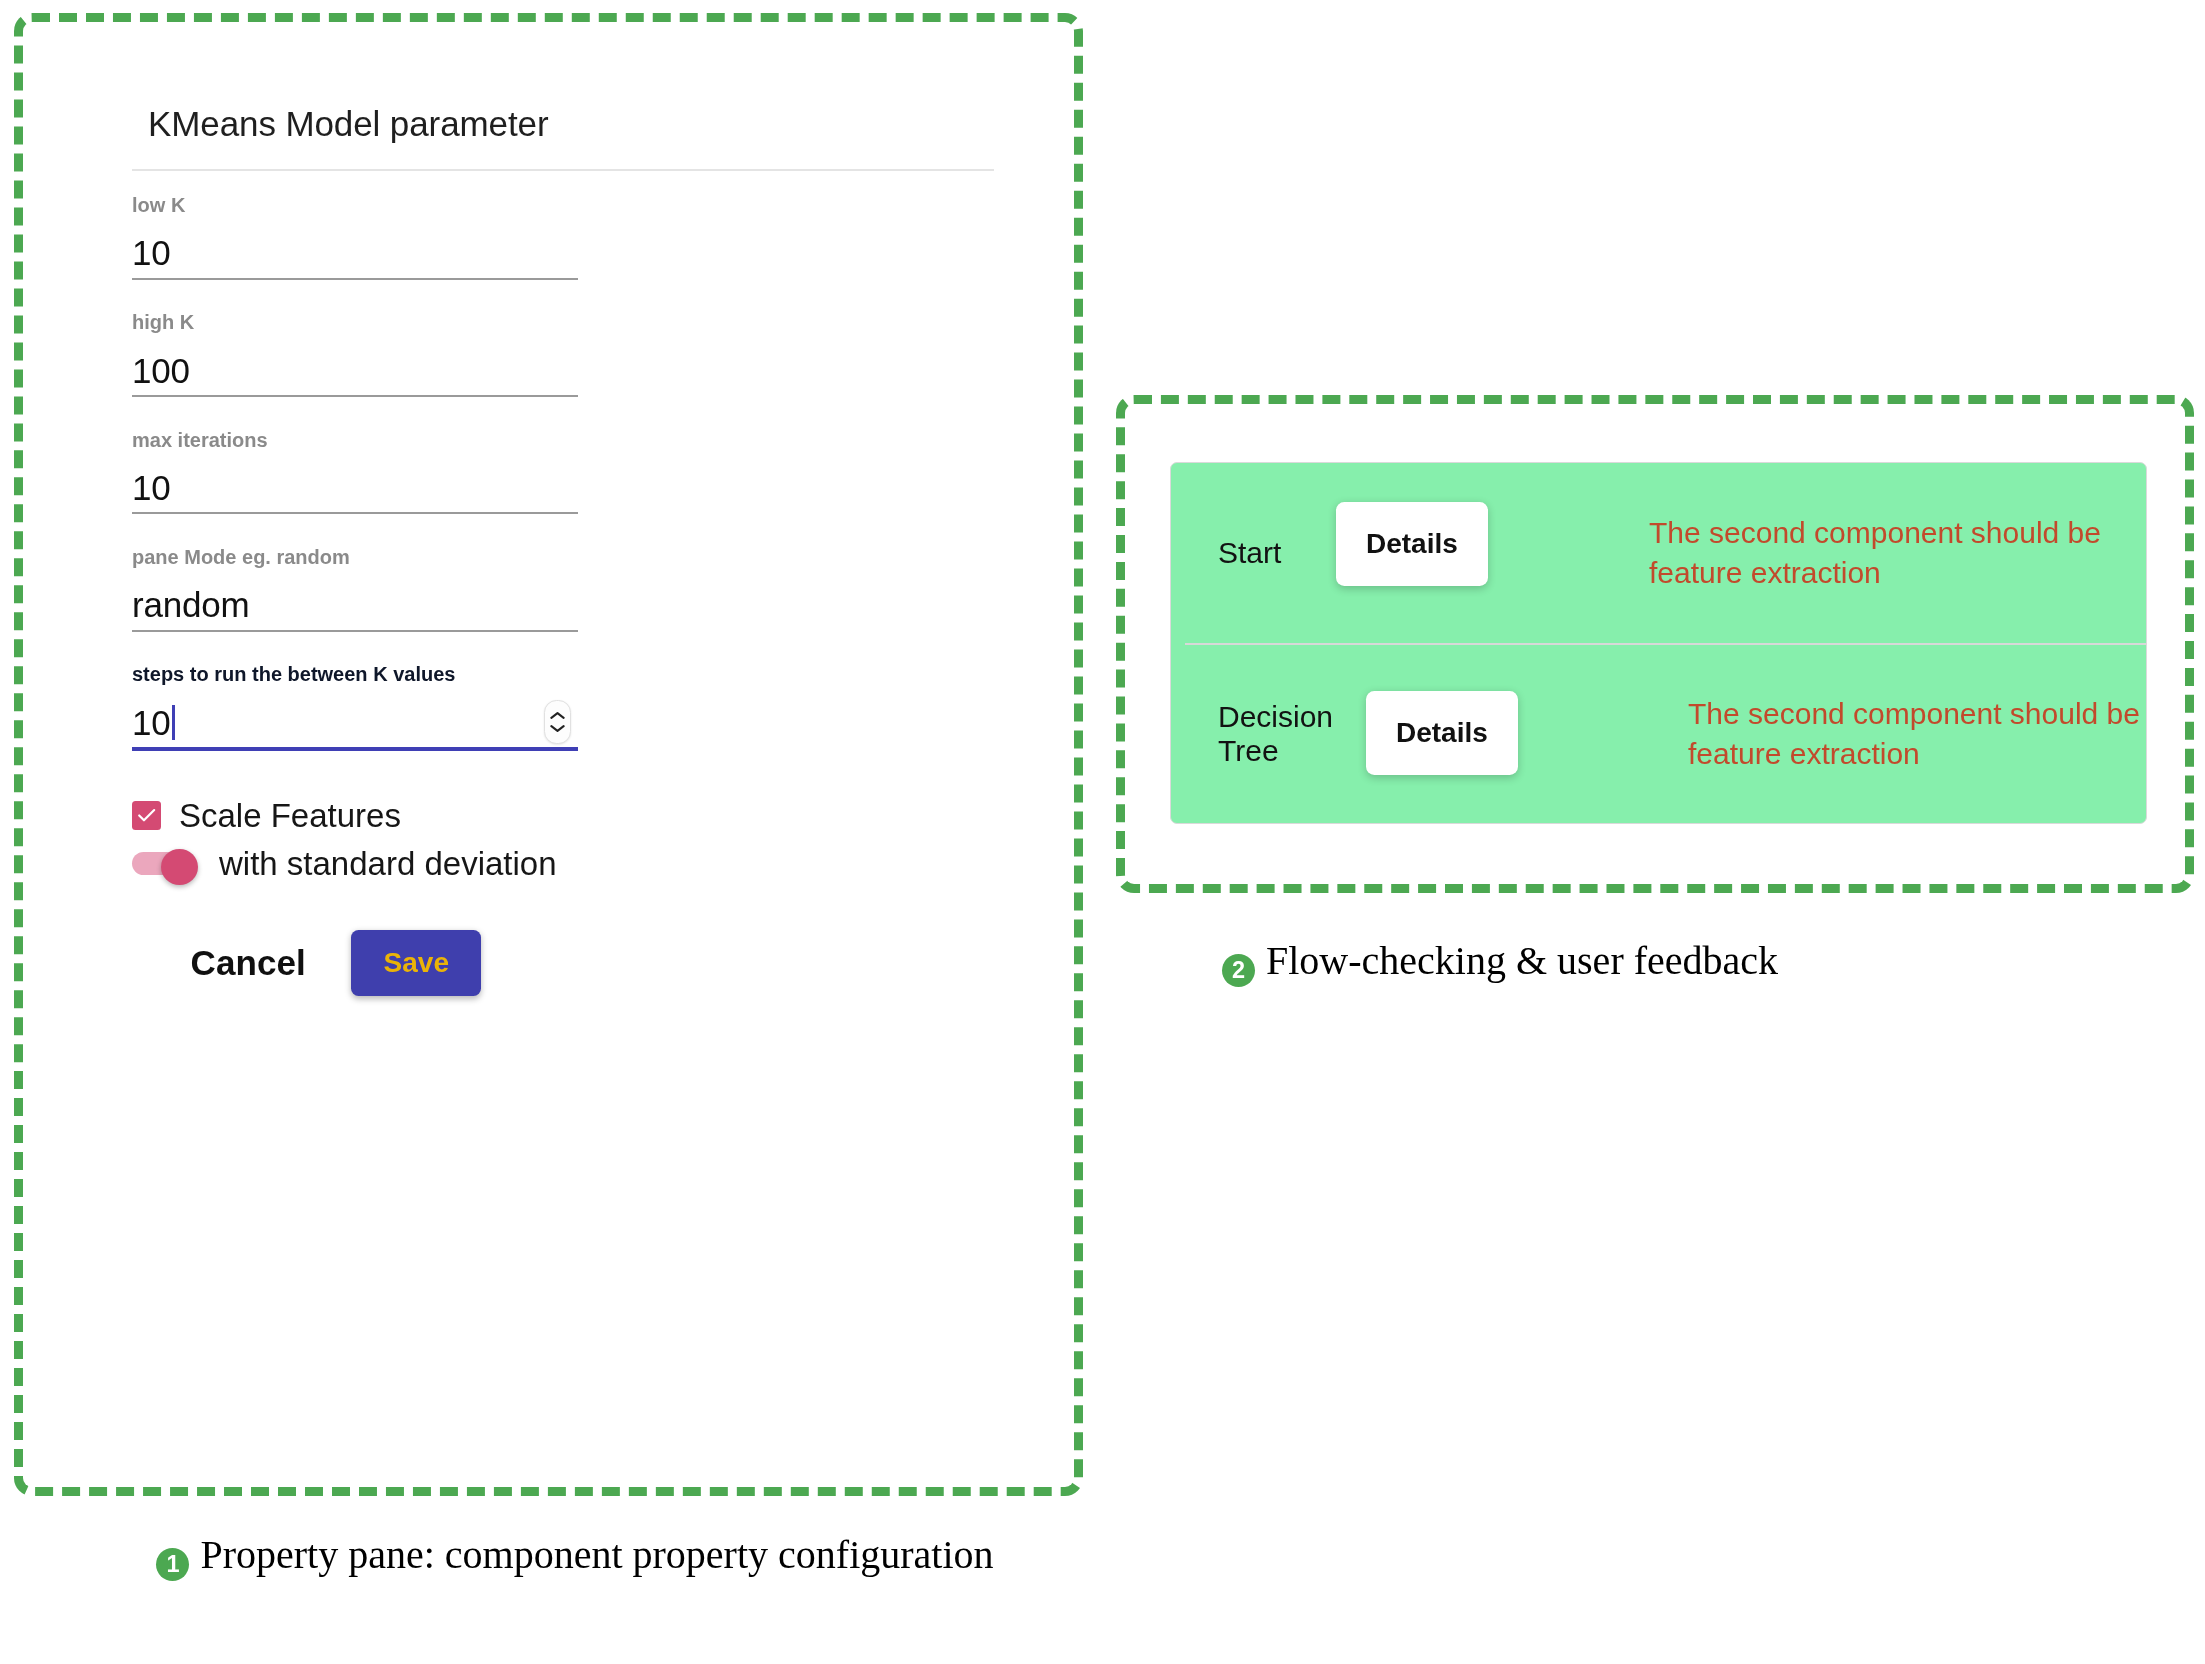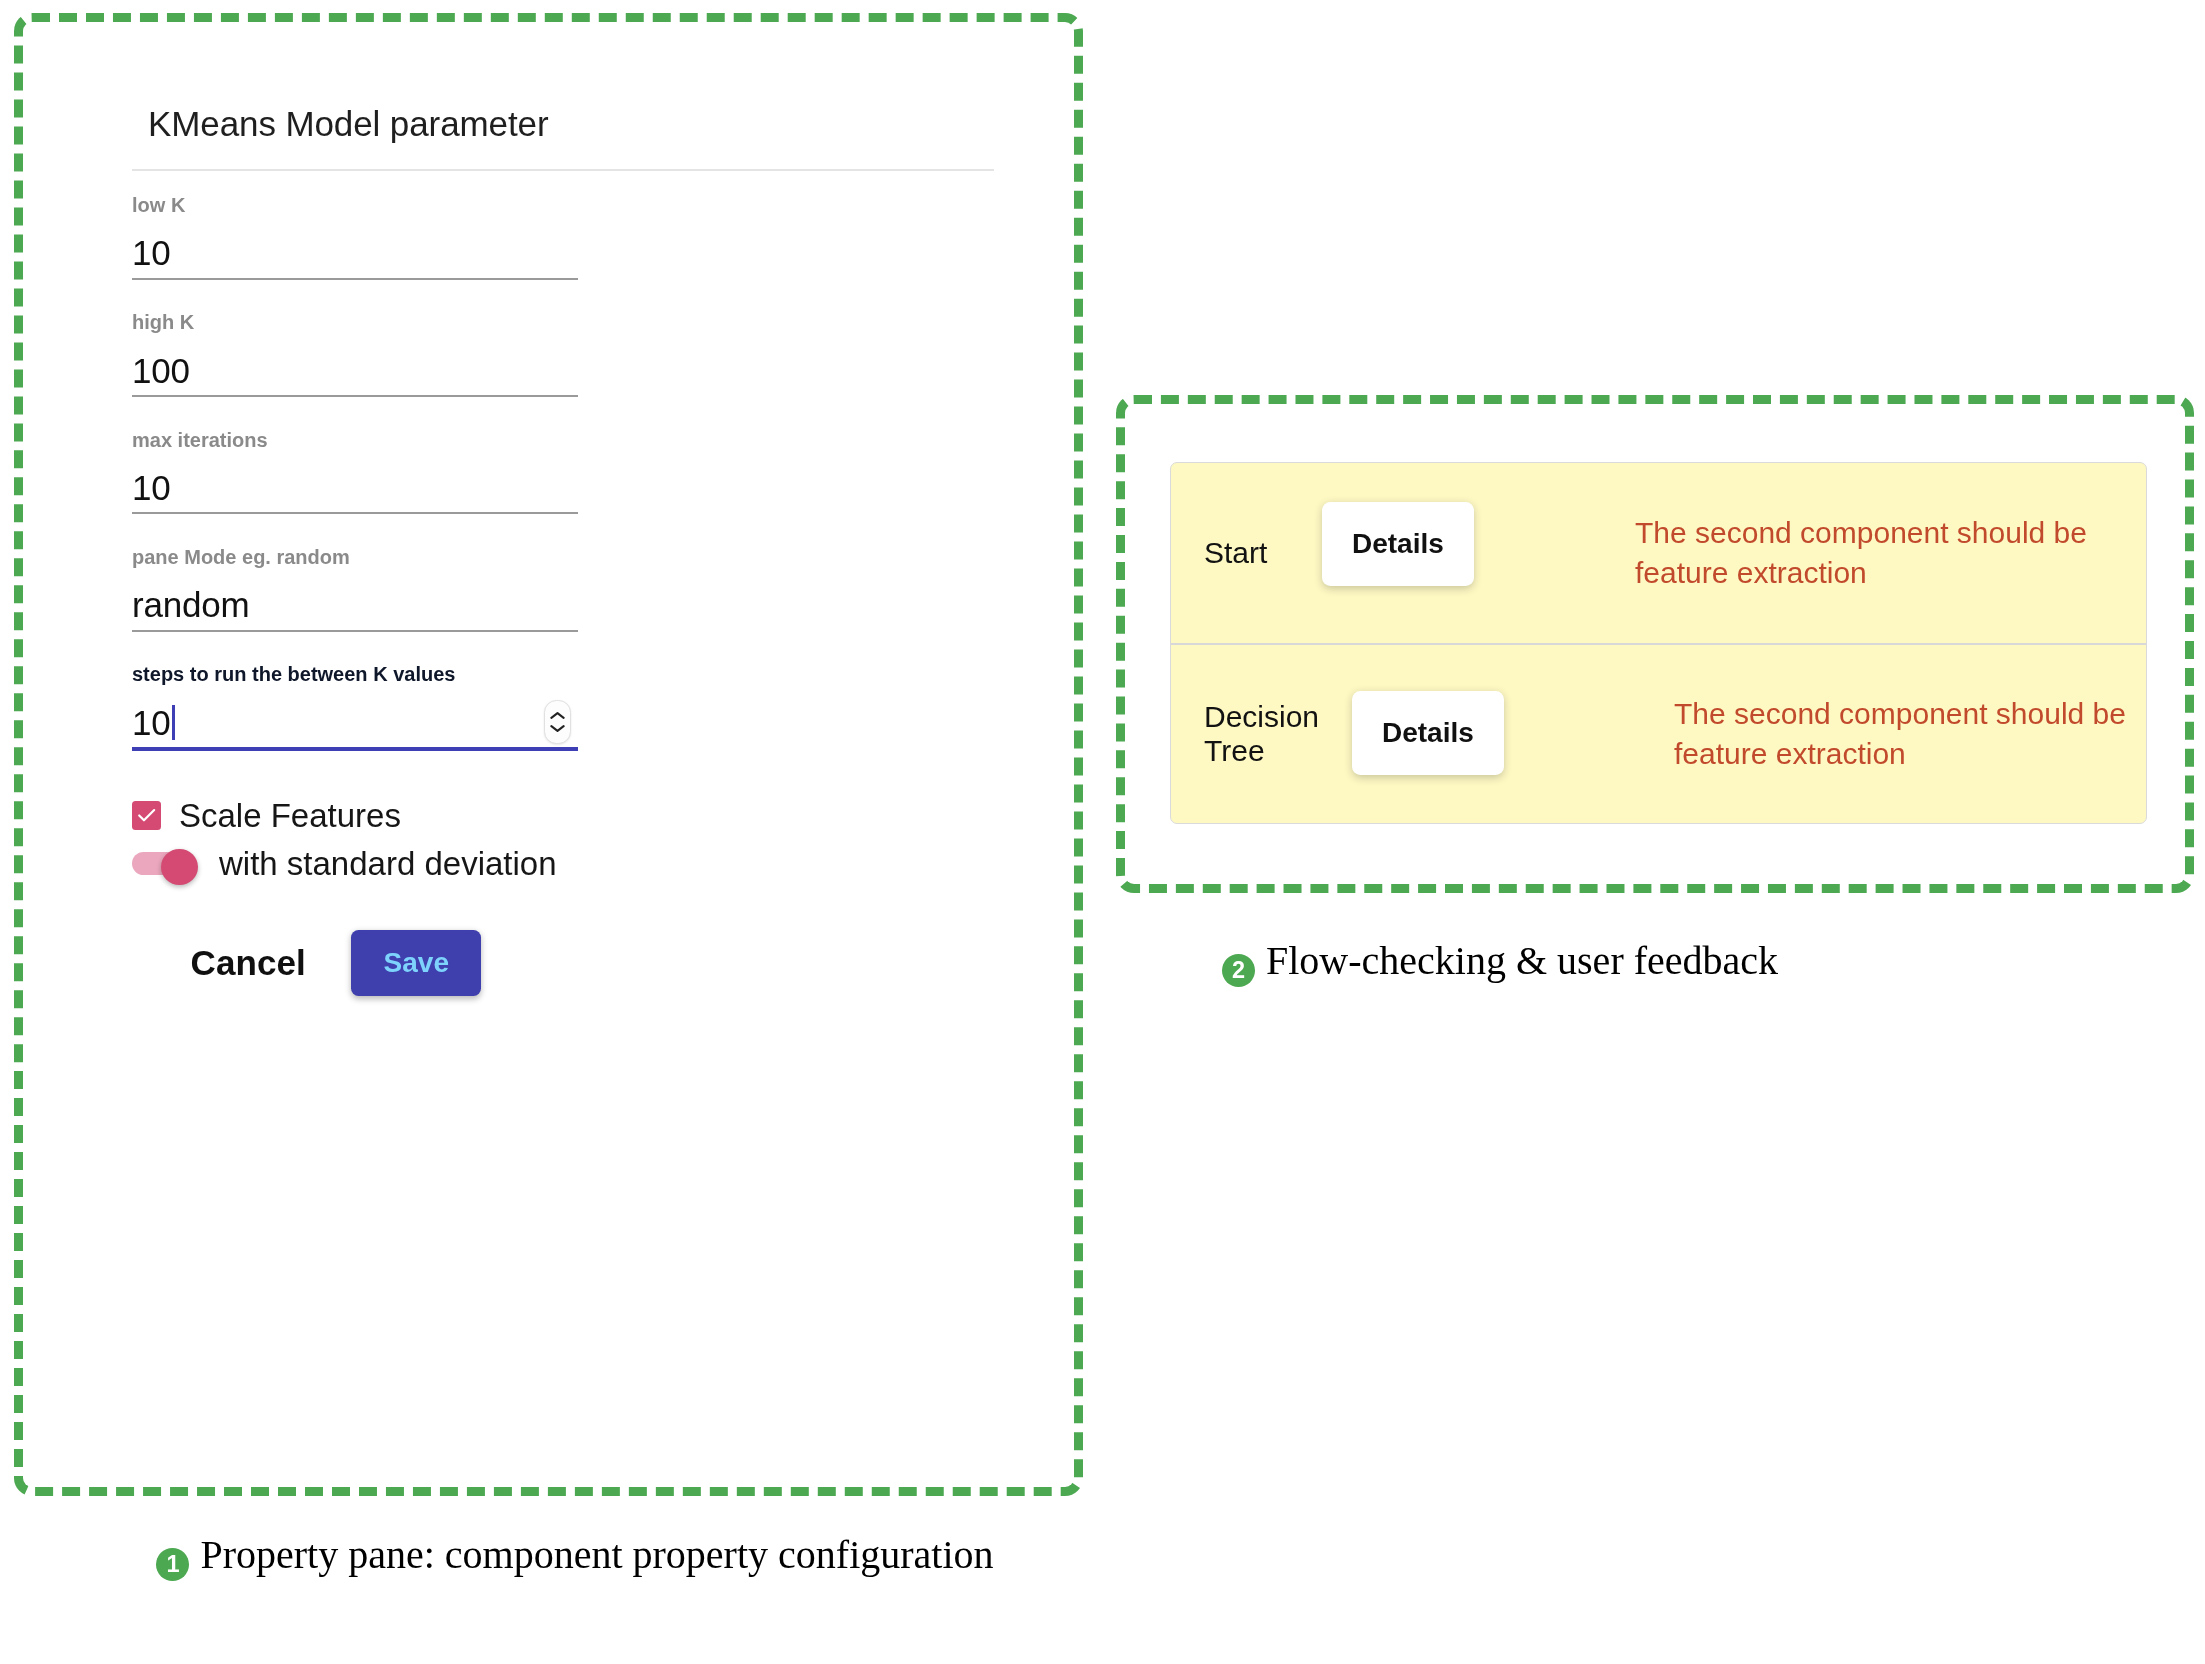--- a/index.html
+++ b/index.html
@@ -174,43 +174,44 @@
     border: none;
     padding: 15px 23.5px;
     margin-left: 35px;
     cursor: pointer;
     font-family: inherit;
     letter-spacing: 0.1px;
   }
   .btn-save {
     font-size: 28px;
     font-weight: bold;
-    color: #7dd3fc;
+    color: #eab308;
     background: #3F3FAD;
     border: none;
     border-radius: 7.6px;
     padding: 17.3px 32px;
     margin-left: 22px;
     cursor: pointer;
     font-family: inherit;
     box-shadow: 0 2.8px 6.2px rgba(0,0,0,.28);
     letter-spacing: 0.1px;
   }
 
   
   #flow-card {
     position: absolute;
     left: 1170px;
     top: 462px;
     width: 977px;
     box-sizing: border-box;
-    background: #fef9c3;
+    background: #86efac;
     border: 1.4px solid #dadada;
     border-radius: 7px;
     overflow: visible;
+    padding-left: 14px;
   }
   .flow-row {
     position: relative;
     display: flex;
     align-items: center;
     min-height: 180px;
     padding: 0 0 0 33px;
     box-sizing: border-box;
   }
   .flow-row + .flow-row { border-top: 2.1px solid #d8d8d8; }

